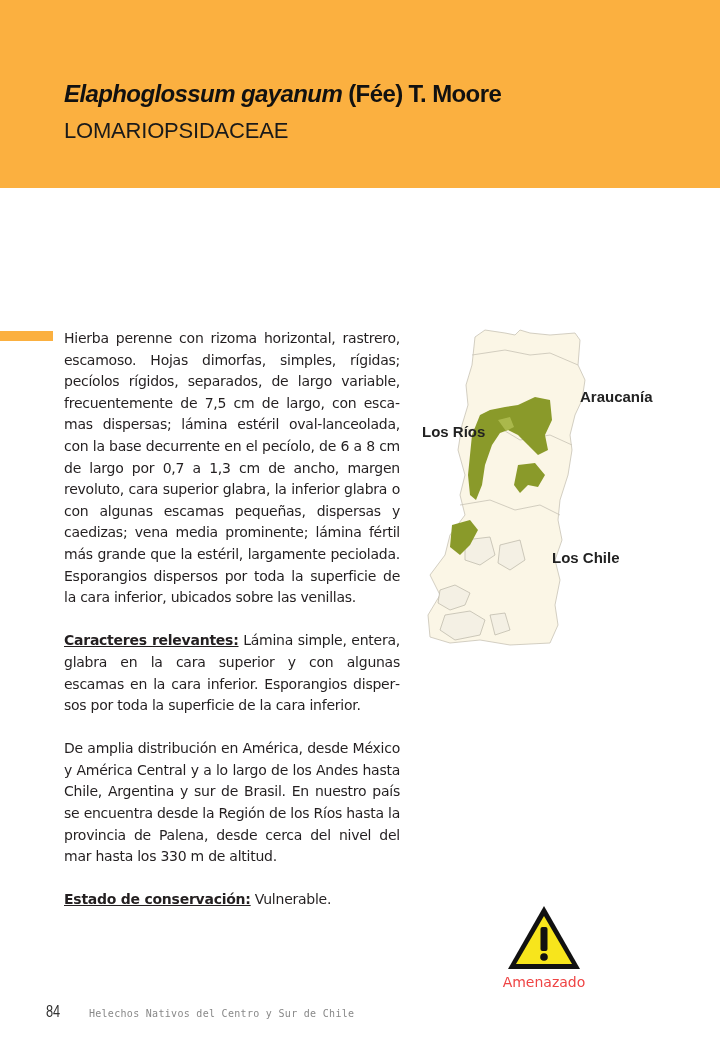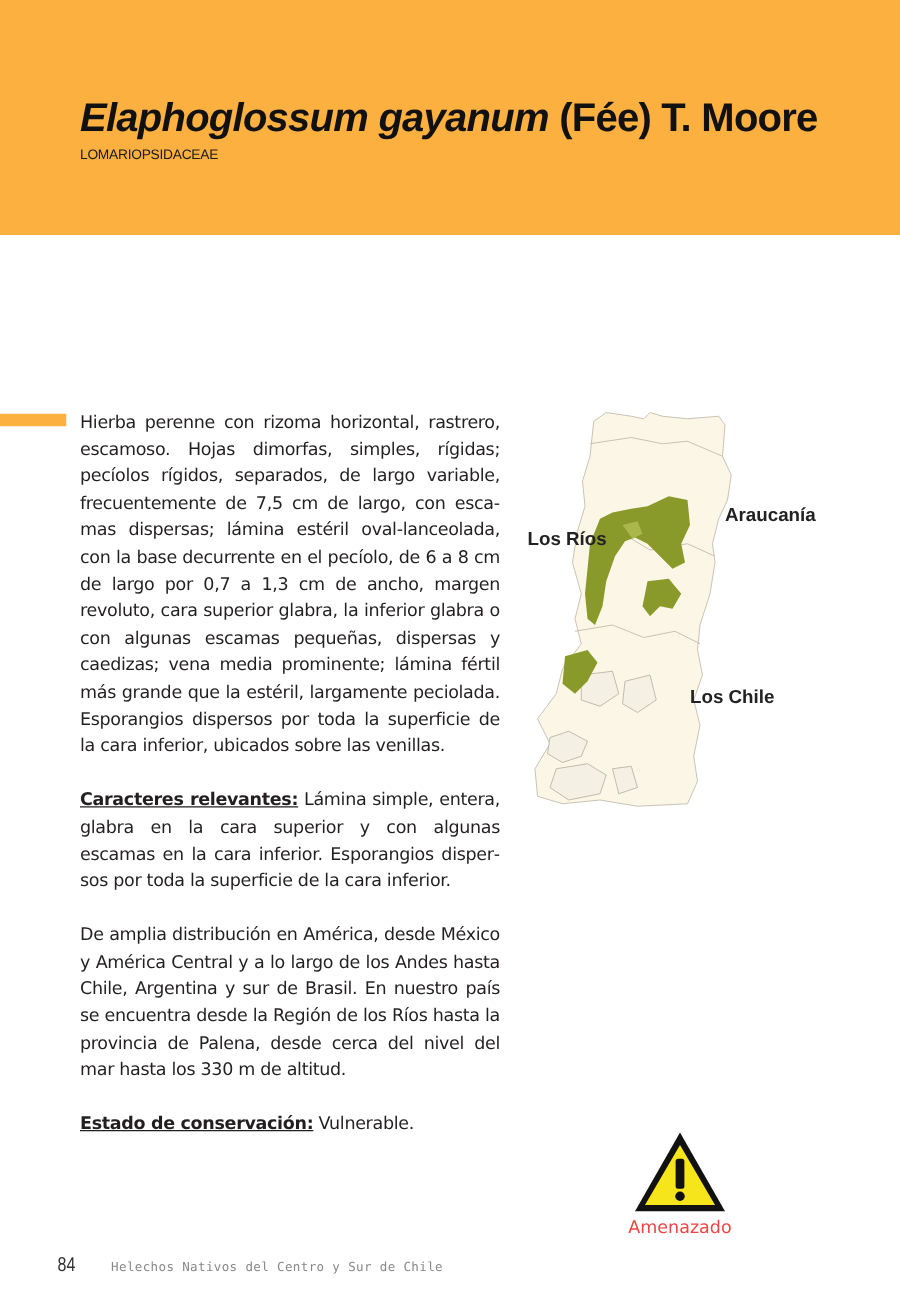--- a/index.html
+++ b/index.html
@@ -9,28 +9,28 @@
       font-family: "DejaVu Sans", sans-serif;
       color: #231f20;
     }
     .header {
       position: absolute; left: 0; top: 0; width: 720px; height: 188px;
       background: #fbb040;
     }
     .title {
       position: absolute; left: 64px; top: 74px; margin: 0;
       font-family: "Liberation Sans", sans-serif; font-weight: bold;
-      font-size: 32px; letter-spacing: -0.6px; color: #111;
+      font-size: 24px; letter-spacing: -0.6px; color: #111;
       white-space: nowrap; line-height: 40px;
     }
     .title i { font-style: italic; }
     .family {
       position: absolute; left: 64px; top: 118px;
       font-family: "Liberation Sans", sans-serif;
-      font-size: 11px; color: #1a1a1a; letter-spacing: -0.2px;
+      font-size: 22px; color: #1a1a1a; letter-spacing: -0.2px;
     }
     .marker {
       position: absolute; left: 0; top: 331px; width: 53px; height: 10px;
       background: #fbb040;
     }
     .text-col {
       position: absolute; left: 64px; top: 328px; width: 336px;
       font-size: 14px; line-height: 21.6px; text-align: justify;
       hyphens: manual; letter-spacing: -0.25px;
     }
@@ -95,21 +95,21 @@
     <path d="M35 290 L60 286 L75 295 L70 310 L45 315 L30 305 Z" fill="#f4f0e4" stroke="#b9b4a6" stroke-width="0.7"></path>
     <path d="M80 290 L95 288 L100 305 L85 310 Z" fill="#f4f0e4" stroke="#b9b4a6" stroke-width="0.7"></path>
     <path d="M55 215 L80 212 L85 230 L70 240 L55 235 Z" fill="#f4f0e4" stroke="#b9b4a6" stroke-width="0.7"></path>
     <path d="M90 220 L110 215 L115 235 L100 245 L88 238 Z" fill="#f4f0e4" stroke="#b9b4a6" stroke-width="0.7"></path>
 
     <path d="M70 90 L80 85 L95 82 L108 80 L125 72 L140 75 L142 95 L135 110 L138 125 L128 130 L118 120 L108 110 L98 105 L90 108 L82 120 L75 140 L72 160 L66 175 L60 170 L58 150 L60 130 L62 110 Z" fill="#8a9a2a"></path>
     <path d="M108 140 L125 138 L135 150 L128 162 L118 160 L110 168 L104 160 L106 150 Z" fill="#8a9a2a"></path>
     <path d="M42 200 L60 195 L68 205 L60 220 L50 230 L40 222 Z" fill="#8a9a2a"></path>
     <path d="M88 95 L100 92 L104 102 L96 106 Z" fill="#b8c45a" opacity="0.7"></path>
   </svg>
-  <span class="map-label" style="left:170px; top:79px;">Araucanía</span>
+  <span class="map-label" style="left:170px; top:63px;">Araucanía</span>
   <span class="map-label" style="left:12px; top:98px;">Los Ríos</span>
   <span class="map-label" style="left:142px; top:224px;">Los Chile</span>
 </div>
 
 <div class="warning">
   <svg width="78" height="70" viewBox="0 0 78 70">
     <polygon points="39,3 75,66 3,66" fill="#111"></polygon>
     <polygon points="39,13 67,61 11,61" fill="#f7e51c"></polygon>
     <rect x="35.5" y="24" width="7" height="24" rx="2" fill="#111"></rect>
     <circle cx="39" cy="54" r="3.8" fill="#111"></circle>

